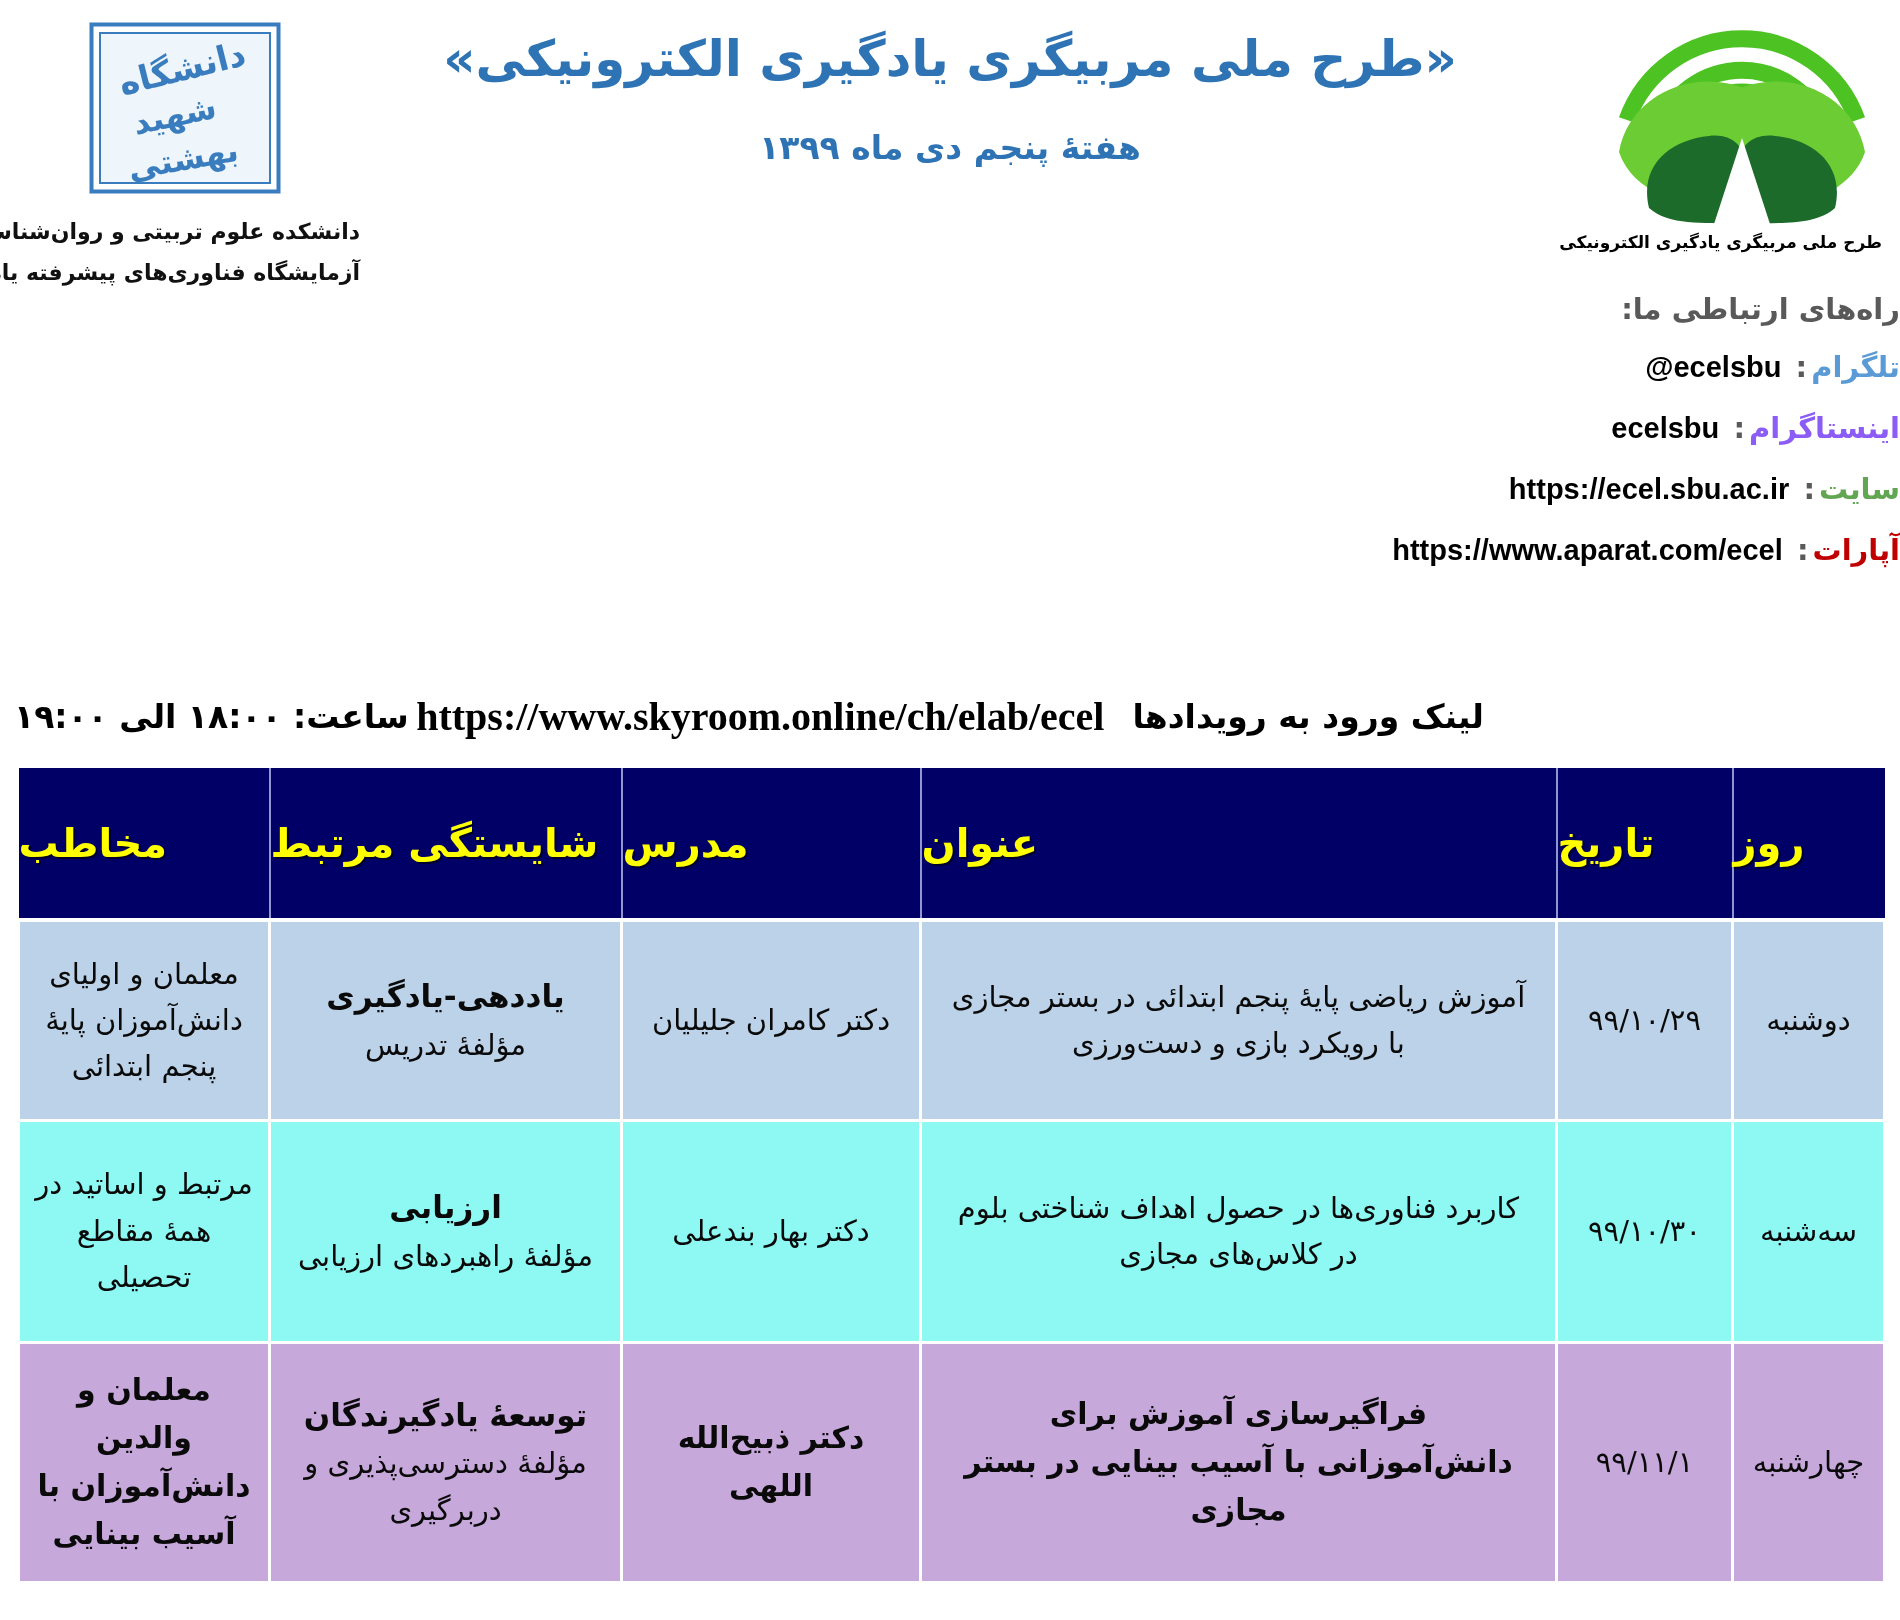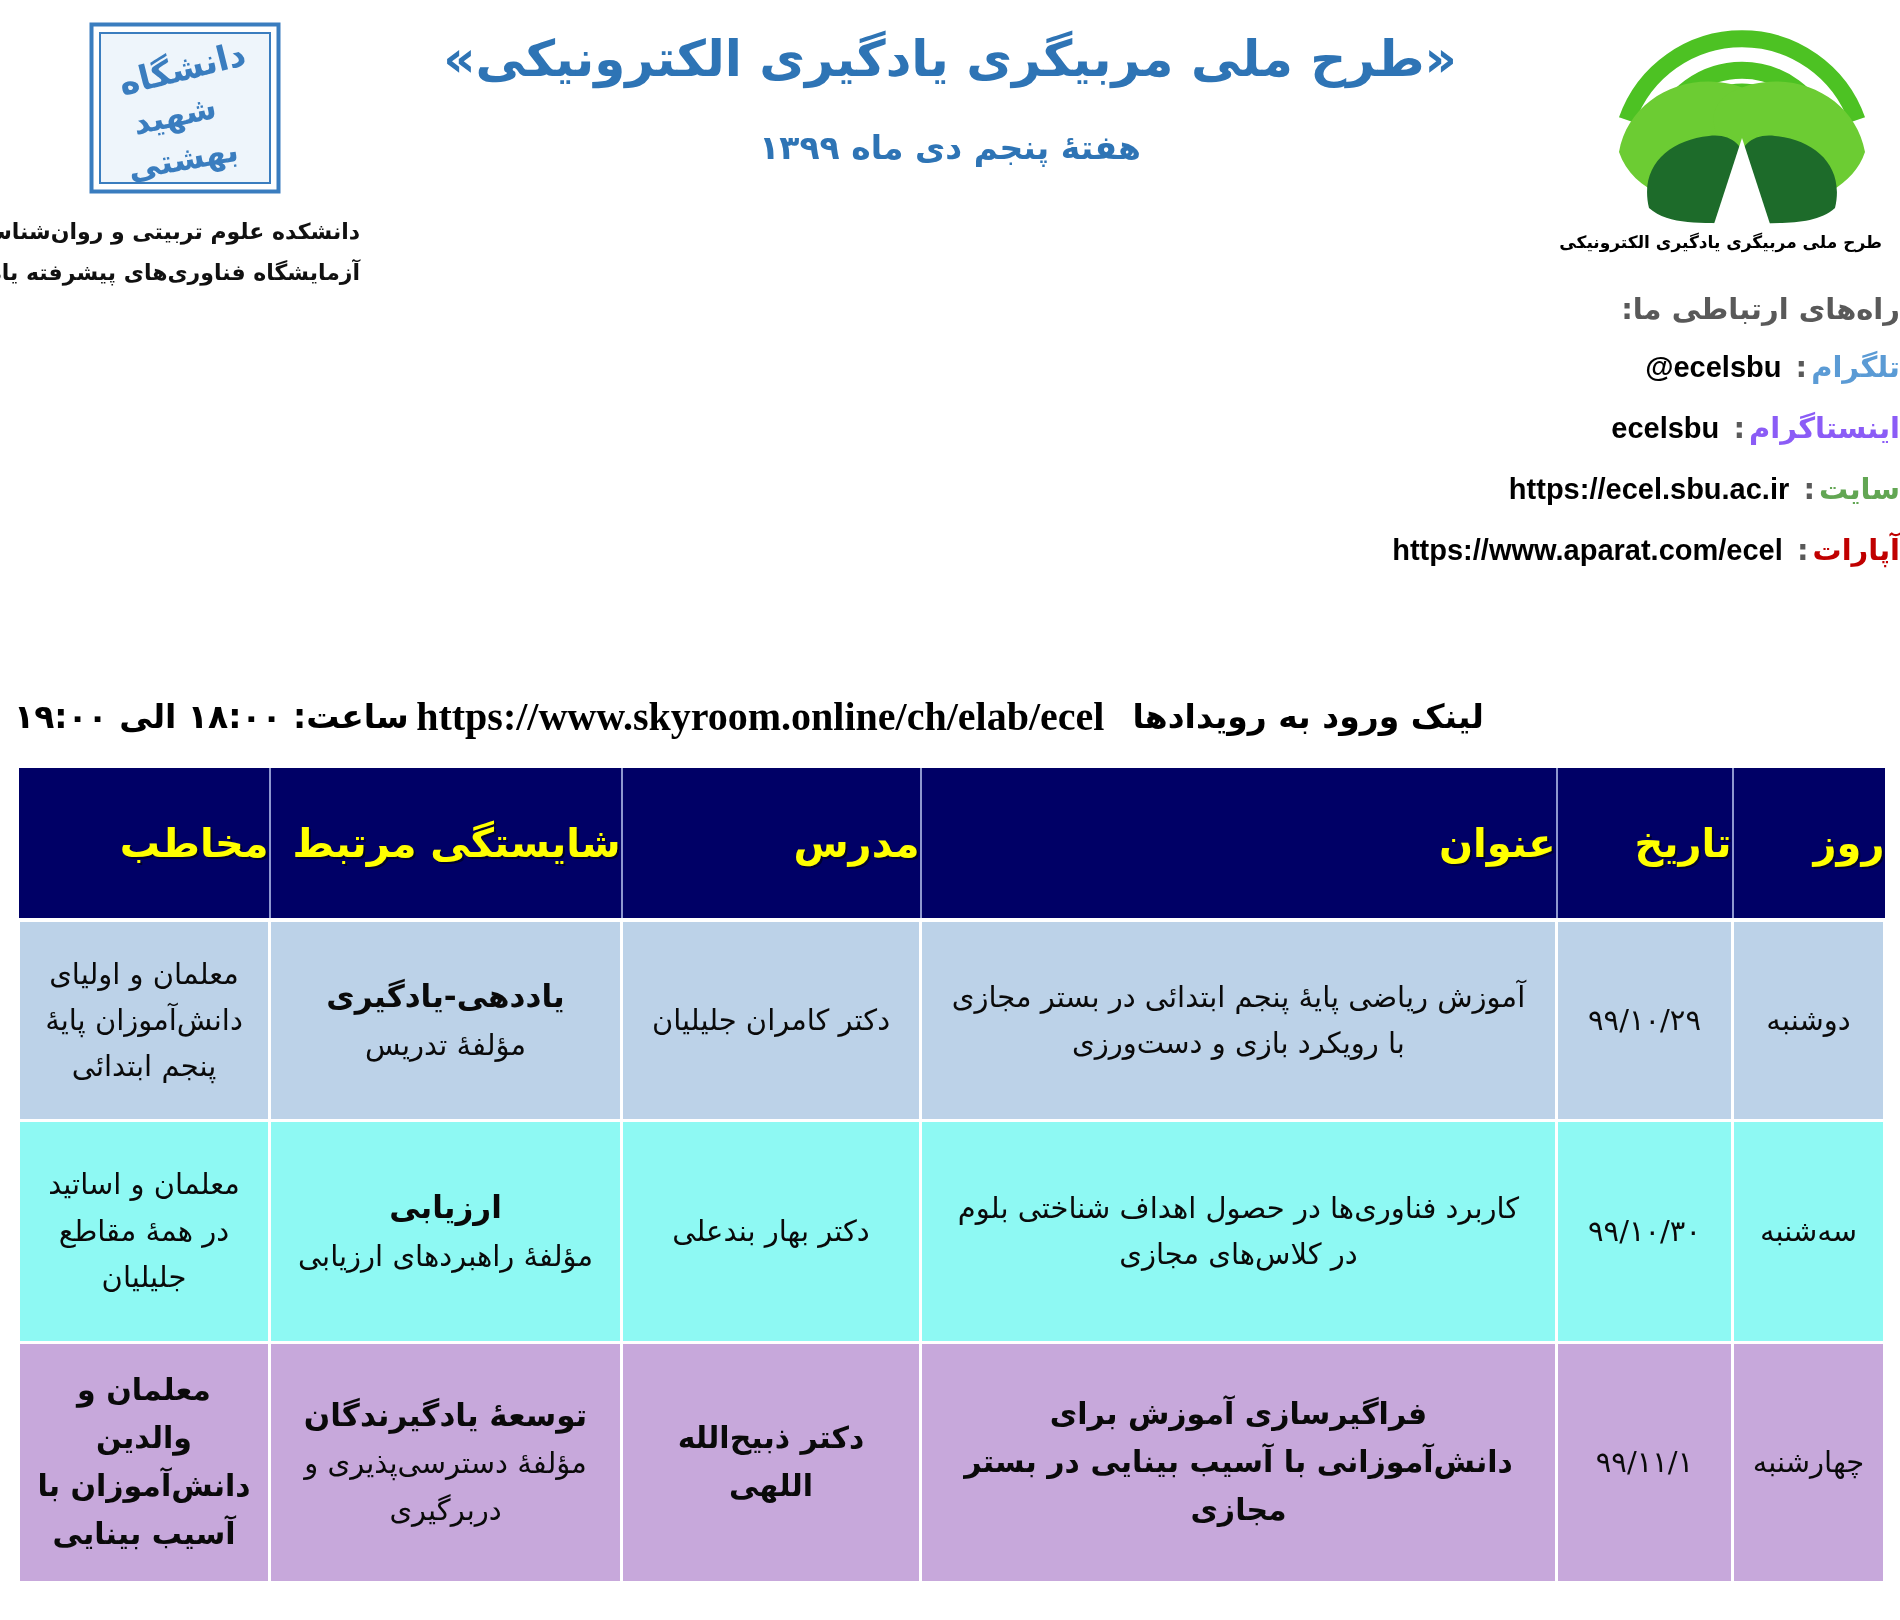--- a/index.html
+++ b/index.html
@@ -37,21 +37,21 @@
   .events-label { font-size:33px; font-weight:bold; color:#000; }
   .events-url { direction:ltr; unicode-bidi:isolate; font-family:"Liberation Serif", serif;
                 font-weight:bold; font-size:40px; color:#000; }
   .session-time { position:absolute; left:14px; top:4px; font-size:33px; font-weight:bold; color:#000; }
 
   
   .schedule-wrap { position:absolute; top:768px; left:17px; }
   table.schedule { table-layout:fixed; width:1866px; border-collapse:collapse; }
   .schedule th {
       background:#000066; color:#FFFF00; font-size:40px; font-weight:bold;
-      height:152px; vertical-align:middle; text-align:right;
+      height:152px; vertical-align:middle; text-align:left;
       border-left:2px solid #8e97cf; border-right:2px solid #8e97cf;
       border-bottom:4px solid #ffffff; text-shadow:2px 2px 0 rgba(0,0,0,0.55);
   }
   .schedule th:first-child { border-right:none; }
   .schedule th:last-child { border-left:none; }
   .schedule td {
       border:3px solid #ffffff; vertical-align:middle; text-align:center;
       font-size:29px; color:#0a0a0a; line-height:1.6; padding:6px 10px;
   }
   tr.r0 td { height:200px; }
@@ -179,21 +179,21 @@
         </tr>
         <tr class="r1" style="background: rgb(142, 249, 243);">
           <td class="cell-day">سه‌شنبه</td>
           <td class="cell-date">۹۹/۱۰/۳۰</td>
           <td class="cell-title">کاربرد فناوری‌ها در حصول اهداف شناختی بلوم در کلاس‌های مجازی</td>
           <td class="cell-instructor">دکتر بهار بندعلی</td>
           <td class="cell-competency">
             <span class="comp-main">ارزیابی</span>
             <span class="comp-sub">مؤلفۀ راهبردهای ارزیابی</span>
           </td>
-          <td class="cell-audience">معلمان و اساتید در همۀ مقاطع جلیلیان</td>
+          <td class="cell-audience">مرتبط و اساتید در همۀ مقاطع تحصیلی</td>
         </tr>
         <tr class="r2 bold-row" style="background: rgb(199, 168, 219);">
           <td class="cell-day">چهارشنبه</td>
           <td class="cell-date">۹۹/۱۱/۱</td>
           <td class="cell-title">فراگیرسازی آموزش برای دانش‌آموزانی با آسیب بینایی در بستر مجازی</td>
           <td class="cell-instructor">دکتر ذبیح‌الله اللهی</td>
           <td class="cell-competency">
             <span class="comp-main">توسعۀ یادگیرندگان</span>
             <span class="comp-sub">مؤلفۀ دسترسی‌پذیری و دربرگیری</span>
           </td>

